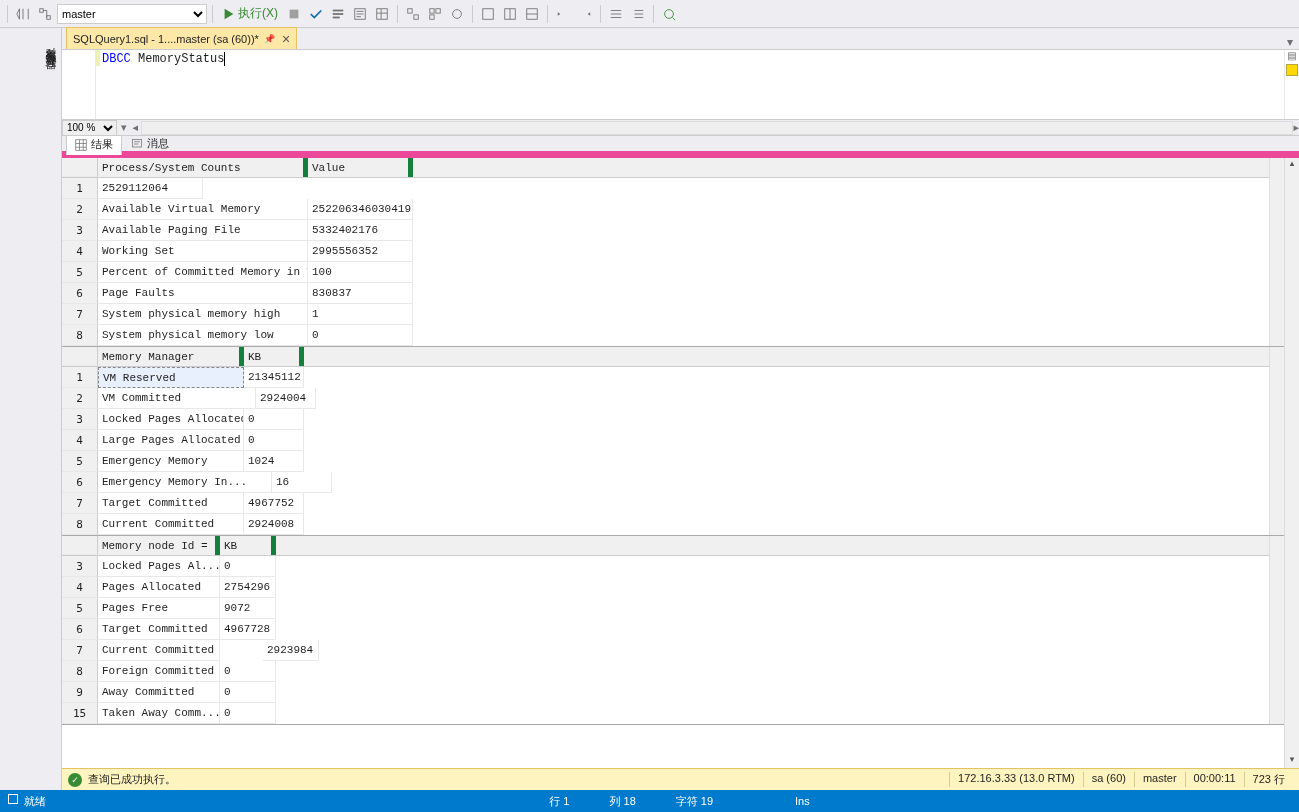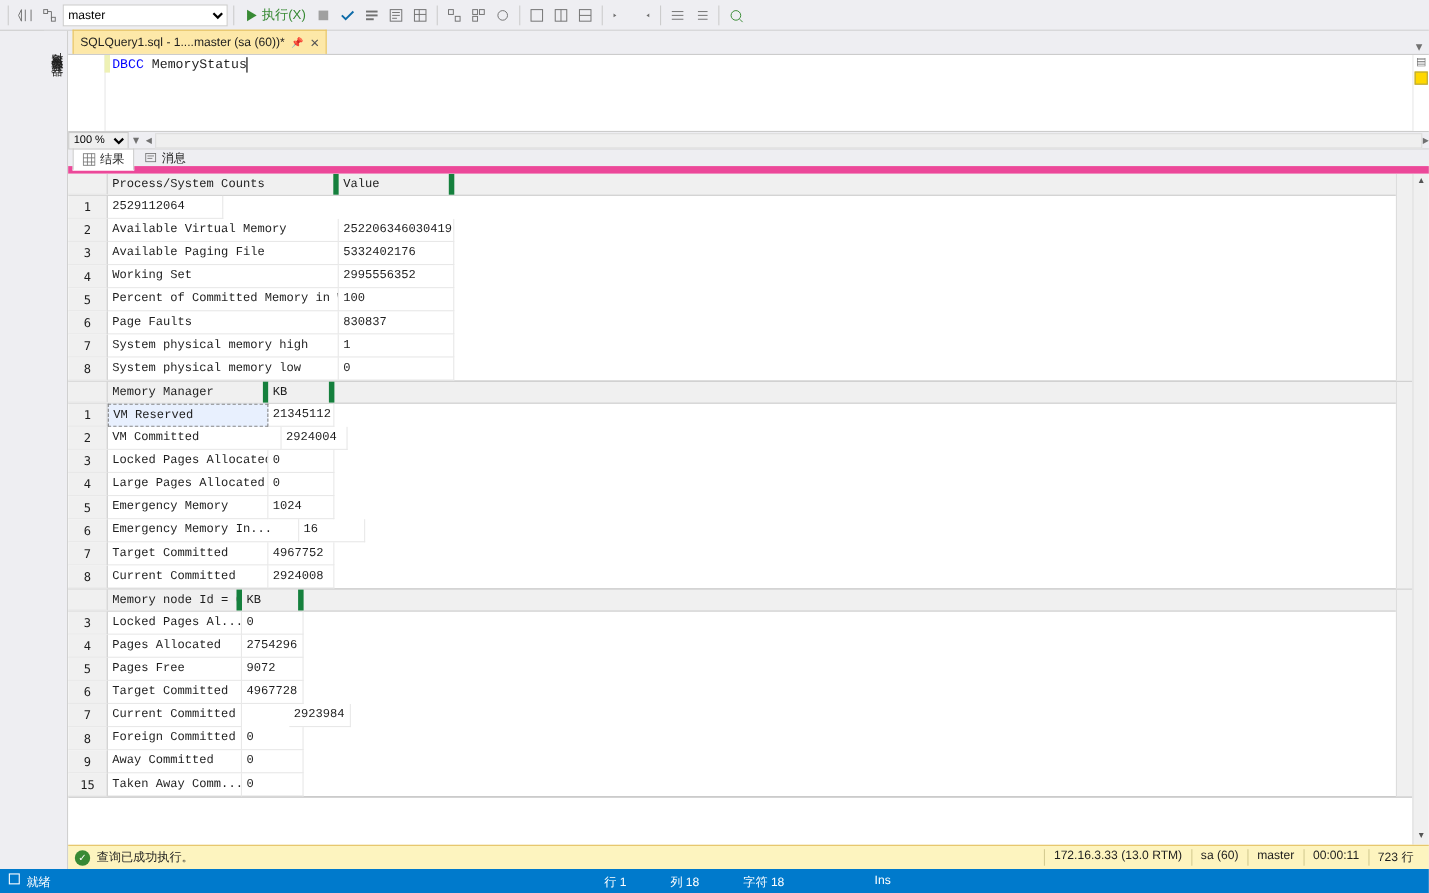--- a/index.html
+++ b/index.html
@@ -414,16 +414,16 @@
 </div>
 
 <div class="status-blue">
   <div class="ready">
     <div class="sq"></div>
     <span>就绪</span>
   </div>
   <div class="center">
     <span>行 1</span>
     <span>列 18</span>
-    <span>字符 18</span>
+    <span>字符 19</span>
   </div>
   <span class="ins">Ins</span>
 </div>
 
 </body></html>

